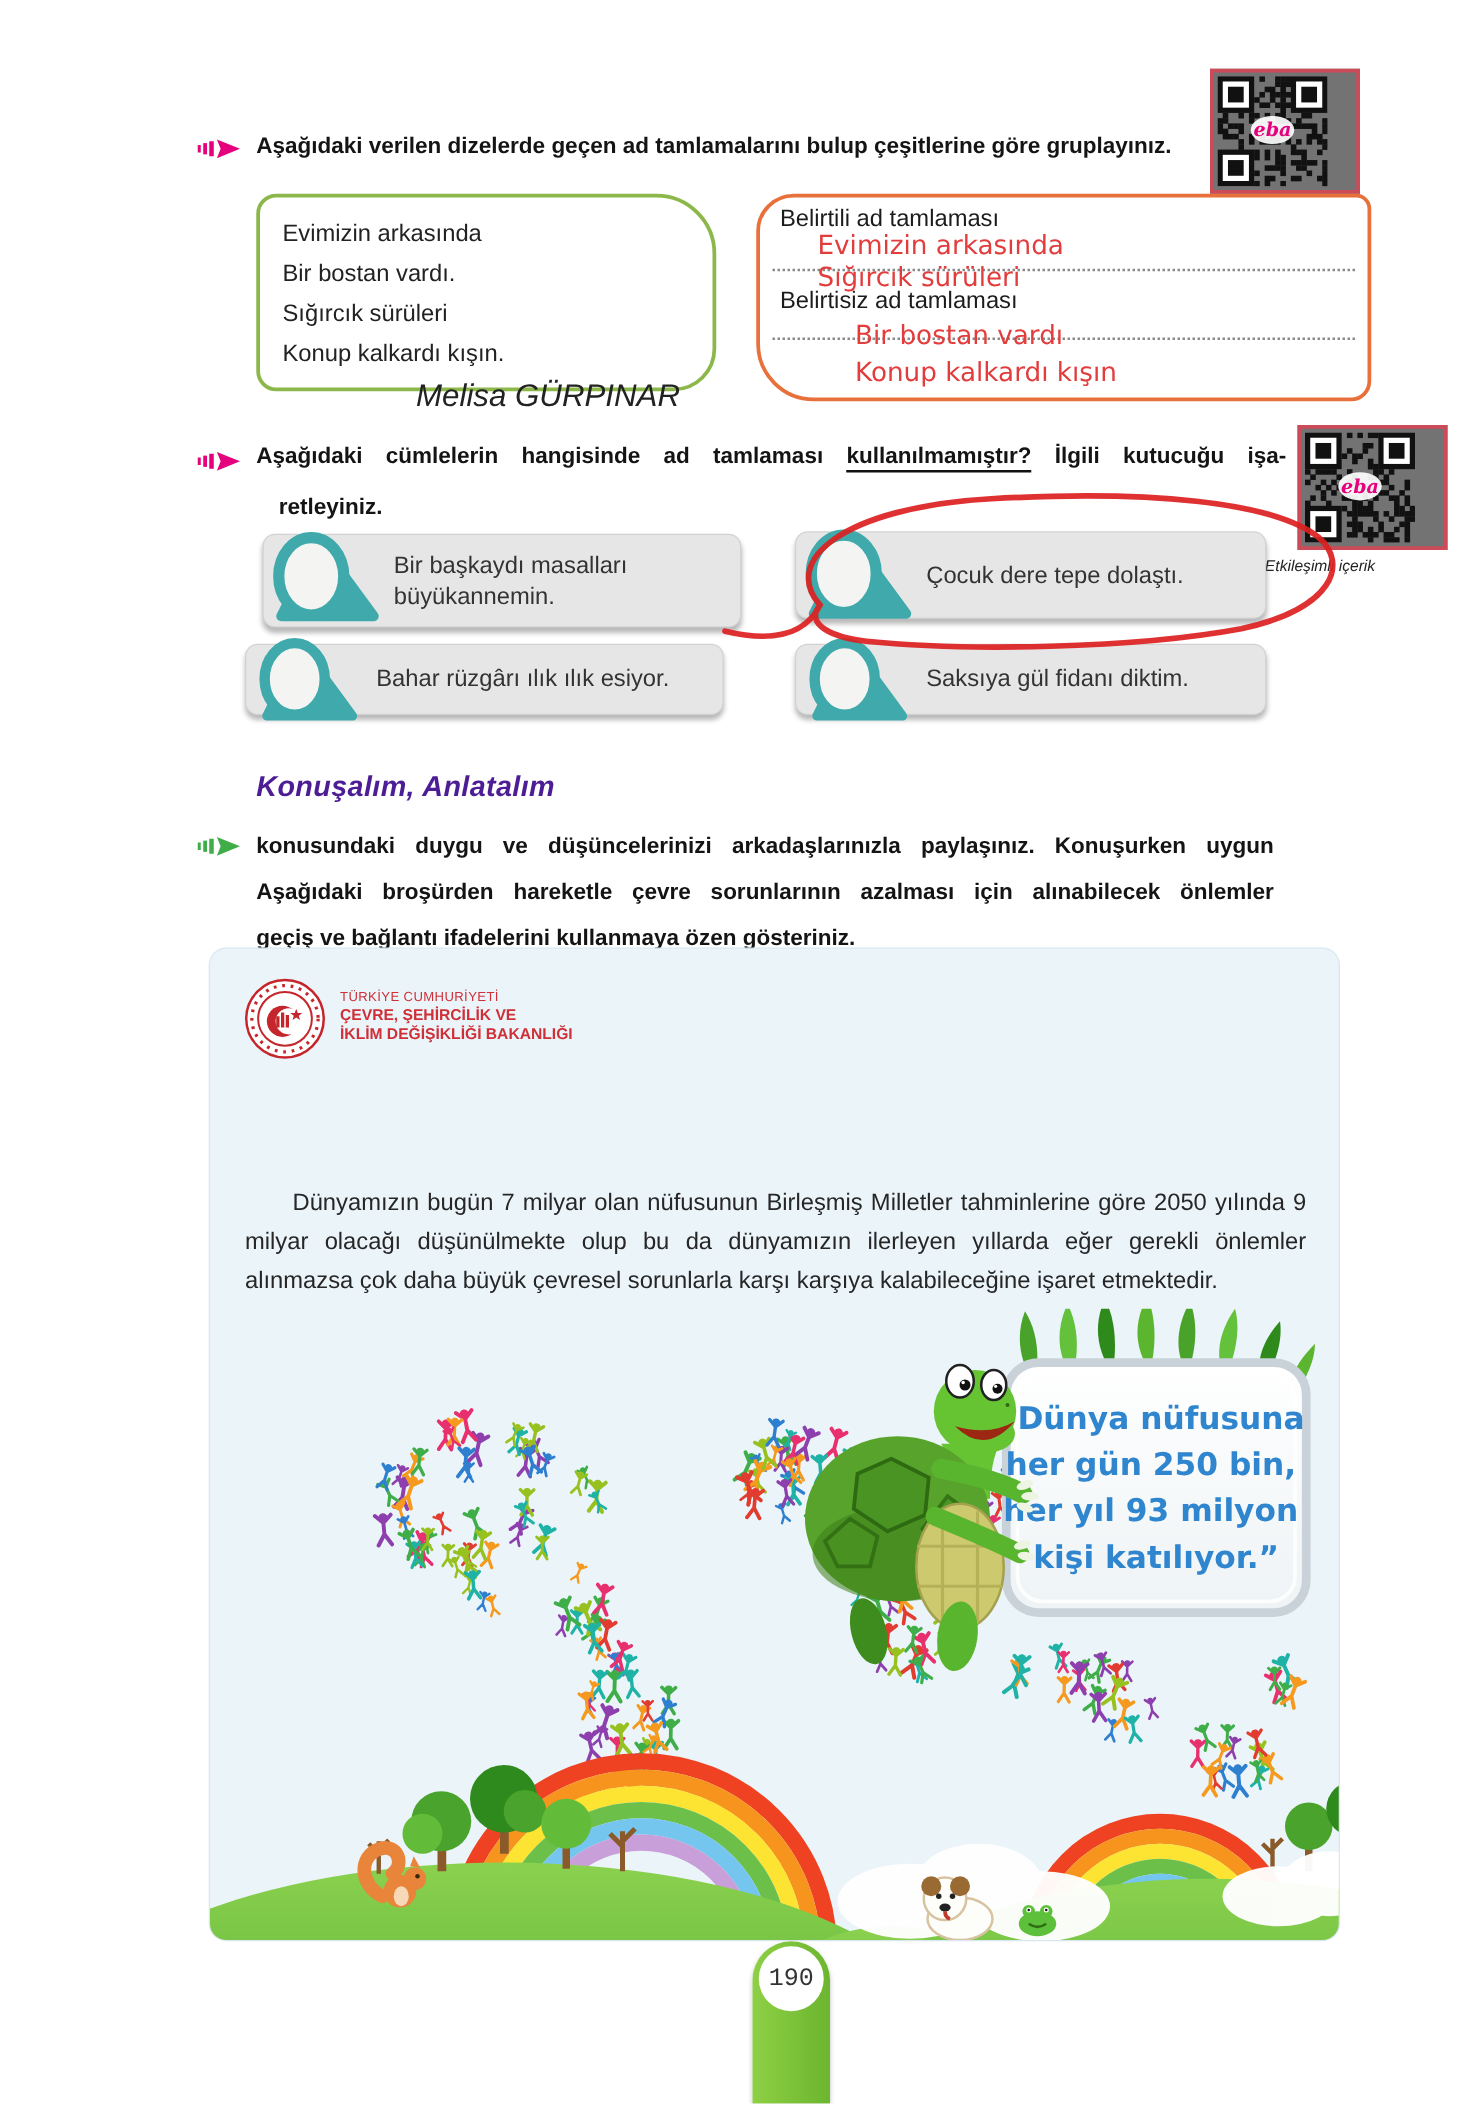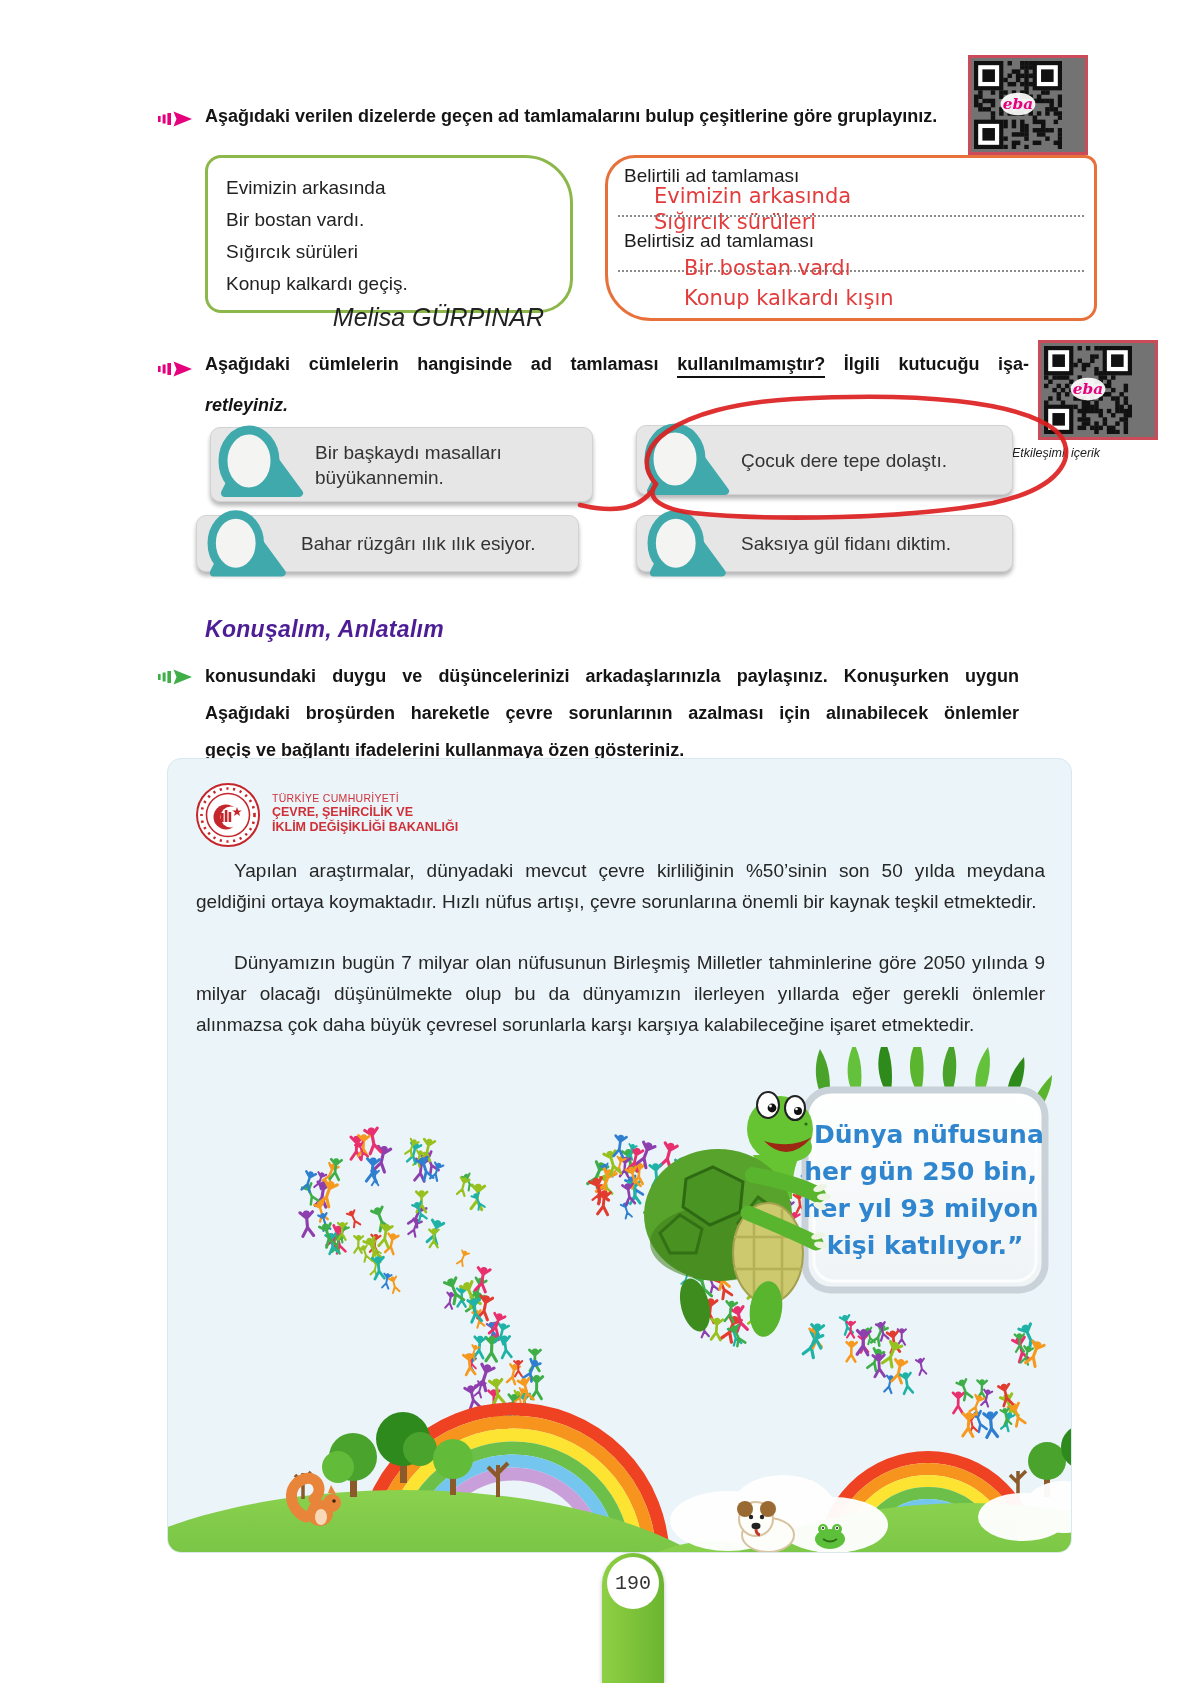--- a/index.html
+++ b/index.html
@@ -196,21 +196,21 @@
         <ellipse cx="43" cy="42" rx="17" ry="11" fill="#fff" opacity=".92"></ellipse>
         <text x="43" y="47" text-anchor="middle" font-family="DejaVu Serif, serif" font-style="italic" font-weight="bold" font-size="15" fill="#e5007d">eba</text>
       </svg>
   </div>
   <div class="abs qr-caption" style="left:941px;top:160px;width:100px;">Etkileşimli içerik</div>
 
   <div class="abs poem-box" style="left:178px;top:155px;width:368px;height:158px;padding:14px 18px;">
     <div class="poem-line">Evimizin arkasında</div>
     <div class="poem-line">Bir bostan vardı.</div>
     <div class="poem-line">Sığırcık sürüleri</div>
-    <div class="poem-line">Konup kalkardı geçiş.</div>
+    <div class="poem-line">Konup kalkardı kışın.</div>
     <div class="poem-author">Melisa GÜRPINAR</div>
   </div>
 
   <div class="abs ans-box" style="left:578px;top:155px;width:492px;height:166px;">
     <div class="abs ans-label" style="left:16px;top:7px;">Belirtili ad tamlaması</div>
     <div class="abs ans-red" style="left:46px;top:26px;">Evimizin arkasında</div>
     <div class="abs dotline" style="left:10px;right:10px;top:57px;"></div>
     <div class="abs ans-red" style="left:46px;top:52px;">Sığırcık sürüleri</div>
     <div class="abs ans-label" style="left:16px;top:72px;">Belirtisiz ad tamlaması</div>
     <div class="abs dotline" style="left:10px;right:10px;top:112px;"></div>
@@ -226,21 +226,21 @@
         <rect x="9.4" y="3" width="3.6" height="12"></rect>
         <polygon points="15.5,1.5 34,9 15.5,16.5 18.5,9"></polygon>
       </g>
     </svg>
   </span>
   <div class="abs instr just" style="left:178px;top:351px;width:824px;">
     <span>Aşağıdaki cümlelerin hangisinde ad tamlaması</span>
     <span class="underline-u">kullanılmamıştır?</span>
     <span>İlgili kutucuğu işa-</span>
   </div>
-  <div class="abs instr" style="left:178px;top:392px;font-style:italic;">retleyiniz.</div>
+  <div class="abs instr" style="left:196px;top:392px;">retleyiniz.</div>
 
   <div class="abs qr" style="left:1011px;top:340px;">
     <svg id="qr-svg-2" width="88" height="88" viewBox="0 0 86 86">
         <rect x="0" y="28.666666666666664" width="4.345238095238095" height="4.345238095238095" fill="#111"></rect>
         <rect x="0" y="36.857142857142854" width="4.345238095238095" height="4.345238095238095" fill="#111"></rect>
         <rect x="0" y="53.238095238095234" width="4.345238095238095" height="4.345238095238095" fill="#111"></rect>
         <rect x="4.095238095238095" y="32.76190476190476" width="4.345238095238095" height="4.345238095238095" fill="#111"></rect>
         <rect x="4.095238095238095" y="49.14285714285714" width="4.345238095238095" height="4.345238095238095" fill="#111"></rect>
         <rect x="8.19047619047619" y="28.666666666666664" width="4.345238095238095" height="4.345238095238095" fill="#111"></rect>
         <rect x="8.19047619047619" y="40.95238095238095" width="4.345238095238095" height="4.345238095238095" fill="#111"></rect>
@@ -438,21 +438,20 @@
         <rect x="0.6" y="-3" width="2.6" height="10" fill="#c5262c"></rect>
         <polygon points="9,-8 10.2,-4.6 13.8,-4.6 11,-2.4 12,1 9,-1 6,1 7,-2.4 4.2,-4.6 7.8,-4.6" fill="#c5262c"></polygon>
       </svg>
     </span>
     <div class="abs ministry" style="left:104px;top:32px;">
       <div class="m1">TÜRKİYE CUMHURİYETİ</div>
       <div class="m2">ÇEVRE, ŞEHİRCİLİK VE</div>
       <div class="m2">İKLİM DEĞİŞİKLİĞİ BAKANLIĞI</div>
     </div>
 
-    <div class="abs para" style="left:28px;top:96px;width:849px;">Yapılan araştırmalar, dünyadaki mevcut çevre kirliliğinin %50’sinin son 50 yılda meydana geldiğini ortaya koymaktadır. Hızlı nüfus artışı, çevre sorunlarına önemli bir kaynak teşkil etmektedir.</div>
     <div class="abs para" style="left:28px;top:188px;width:849px;">Dünyamızın bugün 7 milyar olan nüfusunun Birleşmiş Milletler tahminlerine göre 2050 yılında 9 milyar olacağı düşünülmekte olup bu da dünyamızın ilerleyen yıllarda eğer gerekli önlemler alınmazsa çok daha büyük çevresel sorunlarla karşı karşıya kalabileceğine işaret etmektedir.</div>
 
     <svg class="abs" style="left:0;top:288px;" width="905" height="507" viewBox="0 0 905 507">
       <defs>
         <symbol id="pers" overflow="visible">
           <circle cx="0" cy="-6.8" r="2.3" fill="currentColor" stroke="none"></circle>
           <path d="M0,-4.2 L0,1.6 M-4,-8 L0,-4.2 L4,-8 M-3.4,7 L0,1.6 L3.4,7" fill="none" stroke="currentColor" stroke-width="2" stroke-linecap="round" stroke-linejoin="round"></path>
         </symbol>
         <linearGradient id="gradHill" x1="0" y1="0" x2="0" y2="1">
           <stop offset="0" stop-color="#8ad14e"></stop>

